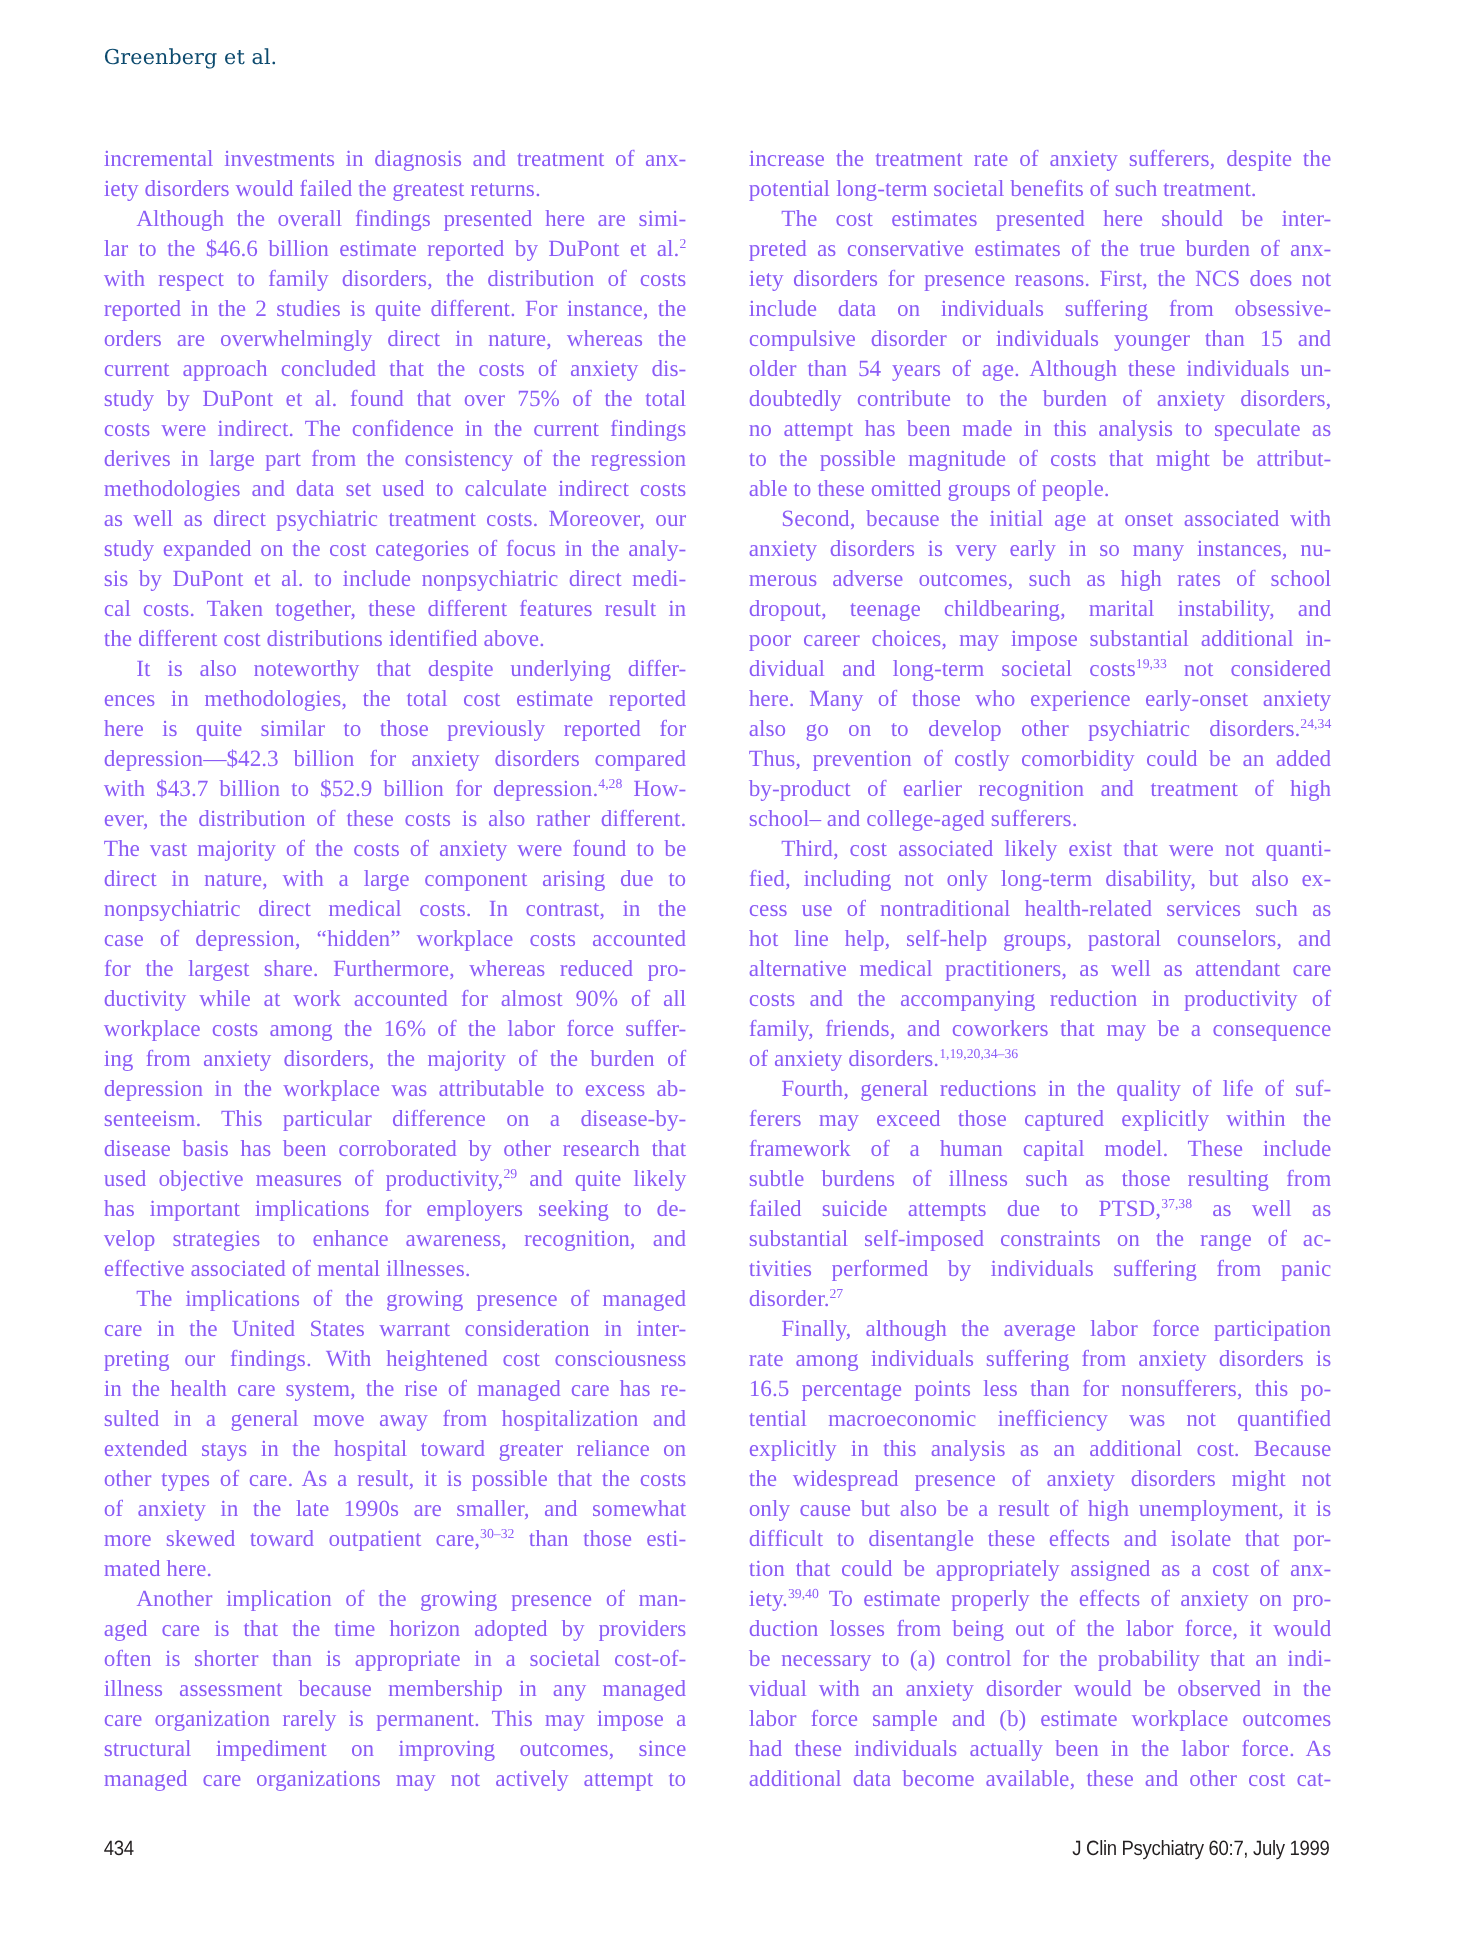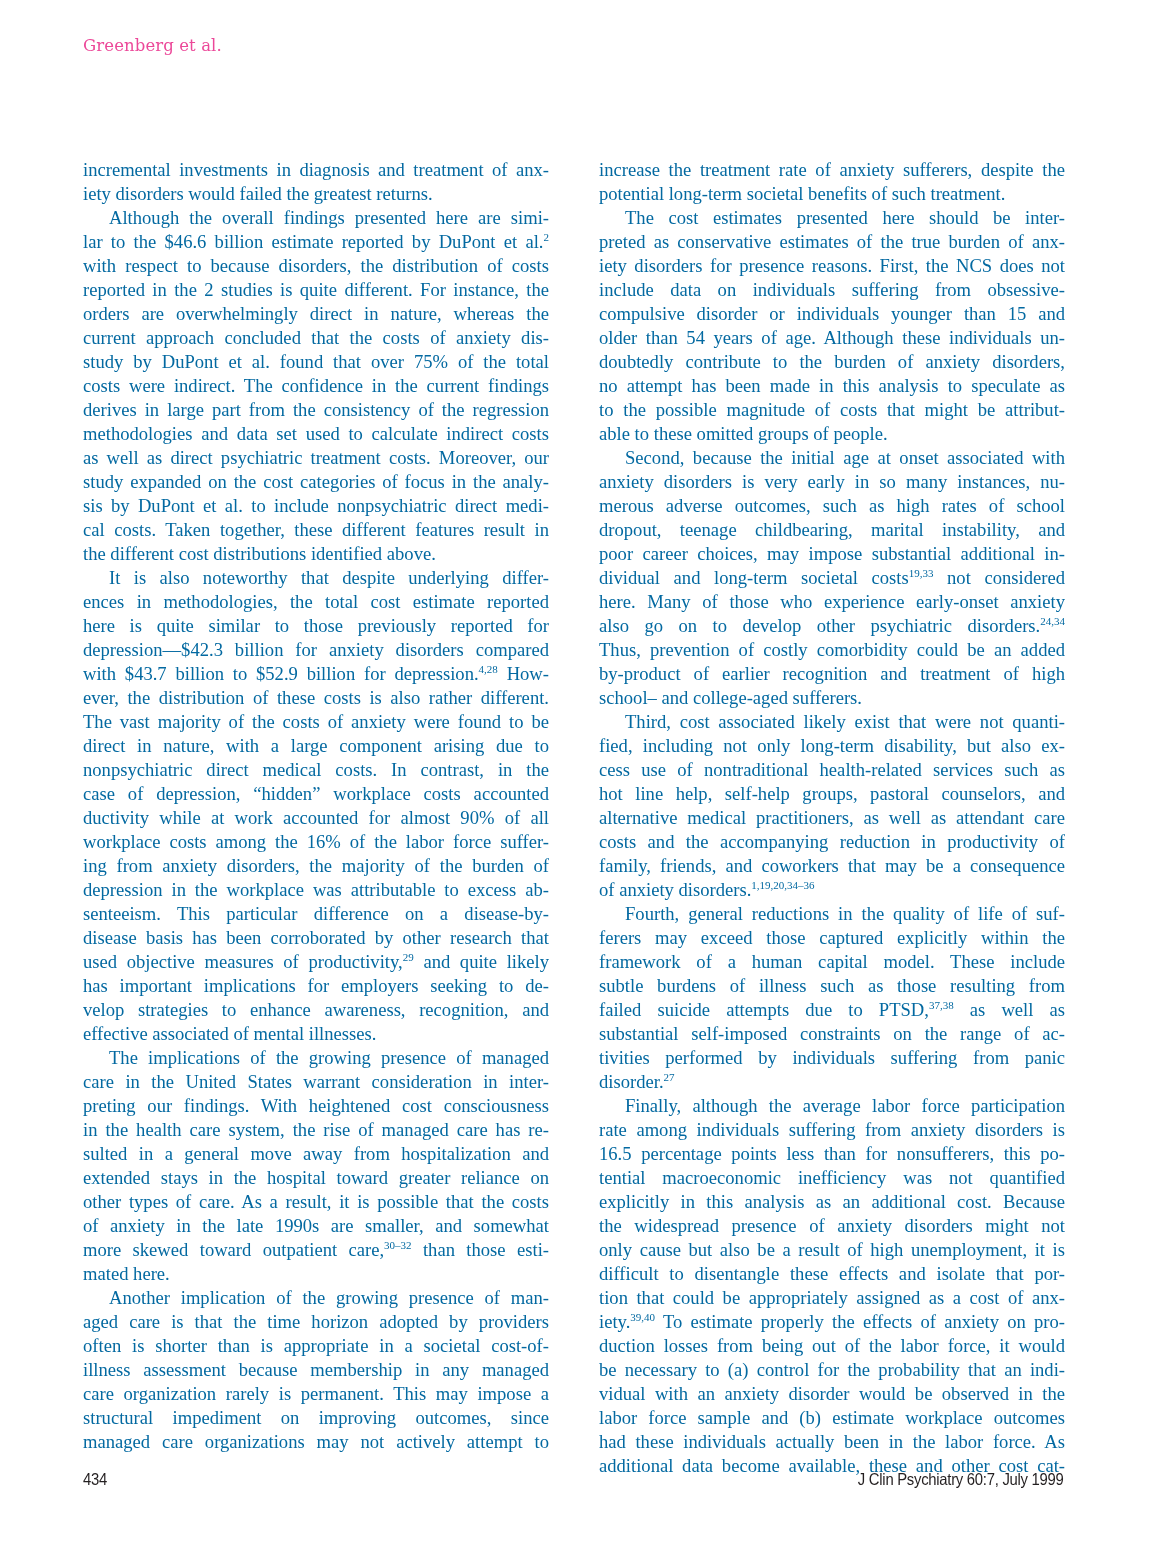--- a/index.html
+++ b/index.html
@@ -1,25 +1,25 @@
 <!DOCTYPE html>
 <html><head>
 <meta charset="utf-8">
 <style>
   html, body { margin: 0; padding: 0; background: #ffffff; }
   body { width: 1170px; height: 1566px; position: relative; overflow: hidden; color: #231f20; }
   .running-head {
     position: absolute; left: 83px; top: 36px;
     font-family: "DejaVu Serif", "Liberation Serif", serif;
-    font-size: 16.5px; letter-spacing: 0.1px; color: #ec4899;
+    font-size: 16.5px; letter-spacing: 0.1px; color: #0c4a6e;
   }
   .col {
     position: absolute; top: 116px; width: 466px;
     font-family: "Liberation Serif", "DejaVu Serif", serif;
-    font-size: 18.6px; line-height: 24px; color: #0369a1; margin-top: 42px;
+    font-size: 18.6px; line-height: 24px; color: #8b5cf6;
   }
   .col-left { left: 83px; }
   .col-right { left: 599px; }
   .ln {
     display: block; height: 24px; white-space: nowrap;
     text-align: justify; text-align-last: justify;
   }
   .ln.last { text-align-last: left; }
   .ln.indent { padding-left: 26px; }
   sup { font-size: 11px; line-height: 0; vertical-align: 7px; }
@@ -35,21 +35,21 @@
 </head>
 <body>
 
 <div class="running-head">Greenberg et al.</div>
 
 <div class="col col-left">
     <span class="ln"><span>incremental investments in diagnosis and treatment of anx-</span></span>
     <span class="ln last"><span>iety disorders would failed the greatest returns.</span></span>
     <span class="ln indent"><span>Although the overall findings presented here are simi-</span></span>
     <span class="ln"><span>lar to the $46.6 billion estimate reported by DuPont et al.</span><sup>2</sup></span>
-    <span class="ln"><span>with respect to because disorders, the distribution of costs</span></span>
+    <span class="ln"><span>with respect to family disorders, the distribution of costs</span></span>
     <span class="ln"><span>reported in the 2 studies is quite different. For instance, the</span></span>
     <span class="ln"><span>orders are overwhelmingly direct in nature, whereas the</span></span>
     <span class="ln"><span>current approach concluded that the costs of anxiety dis-</span></span>
     <span class="ln"><span>study by DuPont et al. found that over 75% of the total</span></span>
     <span class="ln"><span>costs were indirect. The confidence in the current findings</span></span>
     <span class="ln"><span>derives in large part from the consistency of the regression</span></span>
     <span class="ln"><span>methodologies and data set used to calculate indirect costs</span></span>
     <span class="ln"><span>as well as direct psychiatric treatment costs. Moreover, our</span></span>
     <span class="ln"><span>study expanded on the cost categories of focus in the analy-</span></span>
     <span class="ln"><span>sis by DuPont et al. to include nonpsychiatric direct medi-</span></span>
@@ -58,20 +58,21 @@
     <span class="ln indent"><span>It is also noteworthy that despite underlying differ-</span></span>
     <span class="ln"><span>ences in methodologies, the total cost estimate reported</span></span>
     <span class="ln"><span>here is quite similar to those previously reported for</span></span>
     <span class="ln"><span>depression—$42.3 billion for anxiety disorders compared</span></span>
     <span class="ln"><span>with $43.7 billion to $52.9 billion for depression.</span><sup>4,28</sup><span> How-</span></span>
     <span class="ln"><span>ever, the distribution of these costs is also rather different.</span></span>
     <span class="ln"><span>The vast majority of the costs of anxiety were found to be</span></span>
     <span class="ln"><span>direct in nature, with a large component arising due to</span></span>
     <span class="ln"><span>nonpsychiatric direct medical costs. In contrast, in the</span></span>
     <span class="ln"><span>case of depression, “hidden” workplace costs accounted</span></span>
+    <span class="ln"><span>for the largest share. Furthermore, whereas reduced pro-</span></span>
     <span class="ln"><span>ductivity while at work accounted for almost 90% of all</span></span>
     <span class="ln"><span>workplace costs among the 16% of the labor force suffer-</span></span>
     <span class="ln"><span>ing from anxiety disorders, the majority of the burden of</span></span>
     <span class="ln"><span>depression in the workplace was attributable to excess ab-</span></span>
     <span class="ln"><span>senteeism. This particular difference on a disease-by-</span></span>
     <span class="ln"><span>disease basis has been corroborated by other research that</span></span>
     <span class="ln"><span>used objective measures of productivity,</span><sup>29</sup><span> and quite likely</span></span>
     <span class="ln"><span>has important implications for employers seeking to de-</span></span>
     <span class="ln"><span>velop strategies to enhance awareness, recognition, and</span></span>
     <span class="ln last"><span>effective associated of mental illnesses.</span></span>

